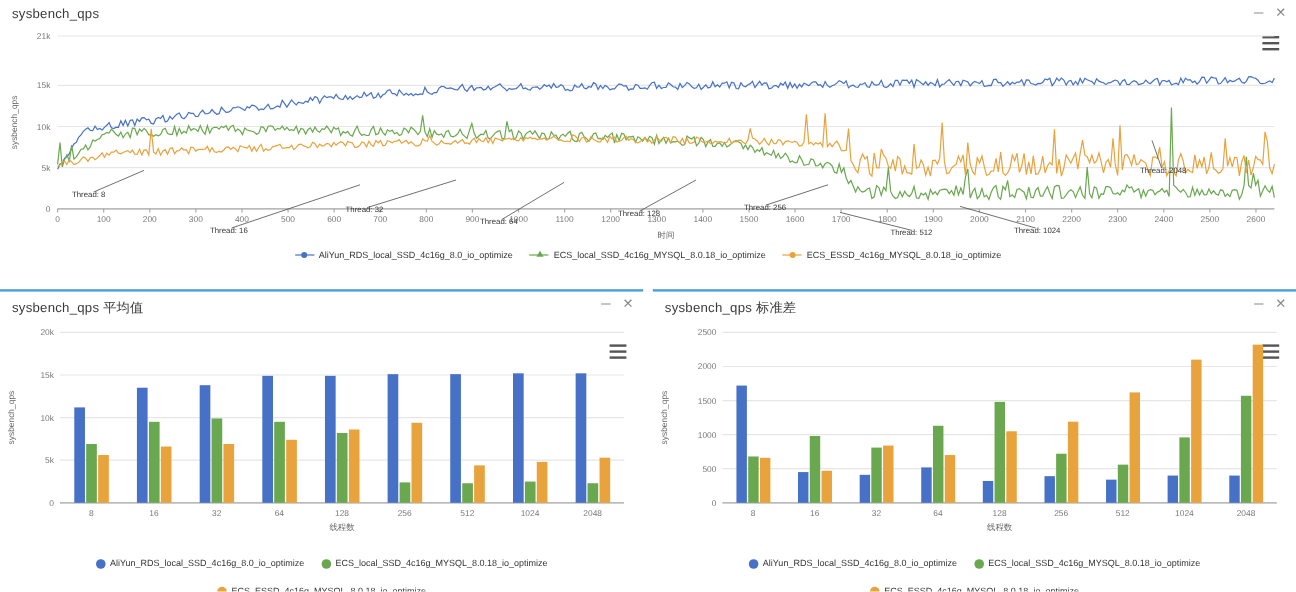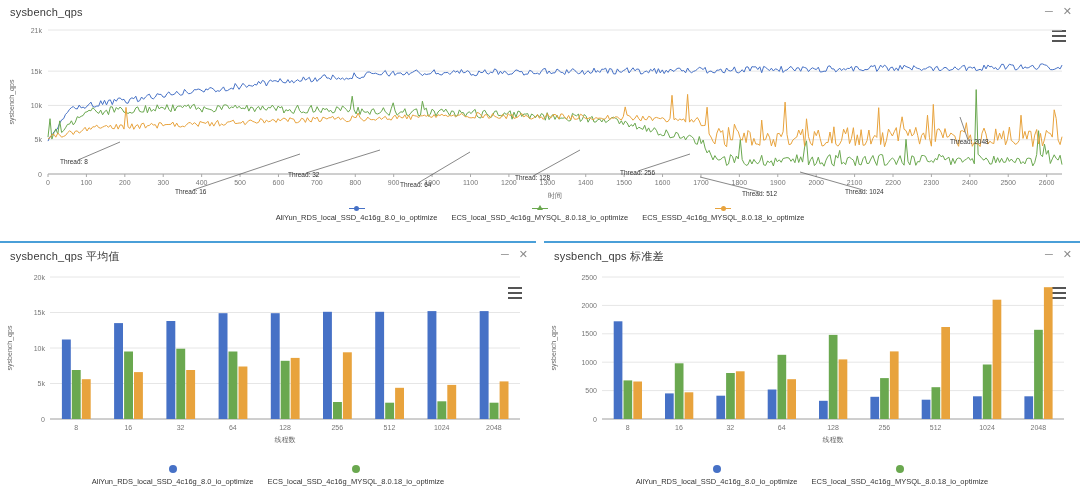--- a/index.html
+++ b/index.html
@@ -82,21 +82,20 @@
     justify-content: center;
     gap: 14px;
     font-size: 7.5px;
     color: #333;
   }
   .legend-item {
     display: flex;
     align-items: center;
     gap: 4px;
     white-space: nowrap;
-    flex-direction: column;
   }
   .lg-mark {
     width: 8px; height: 8px; border-radius: 50%;
     display: inline-block;
   }
   .lg-line {
     width: 16px; height: 0; border-top: 1.5px solid;
     position: relative;
     display: inline-block;
   }

